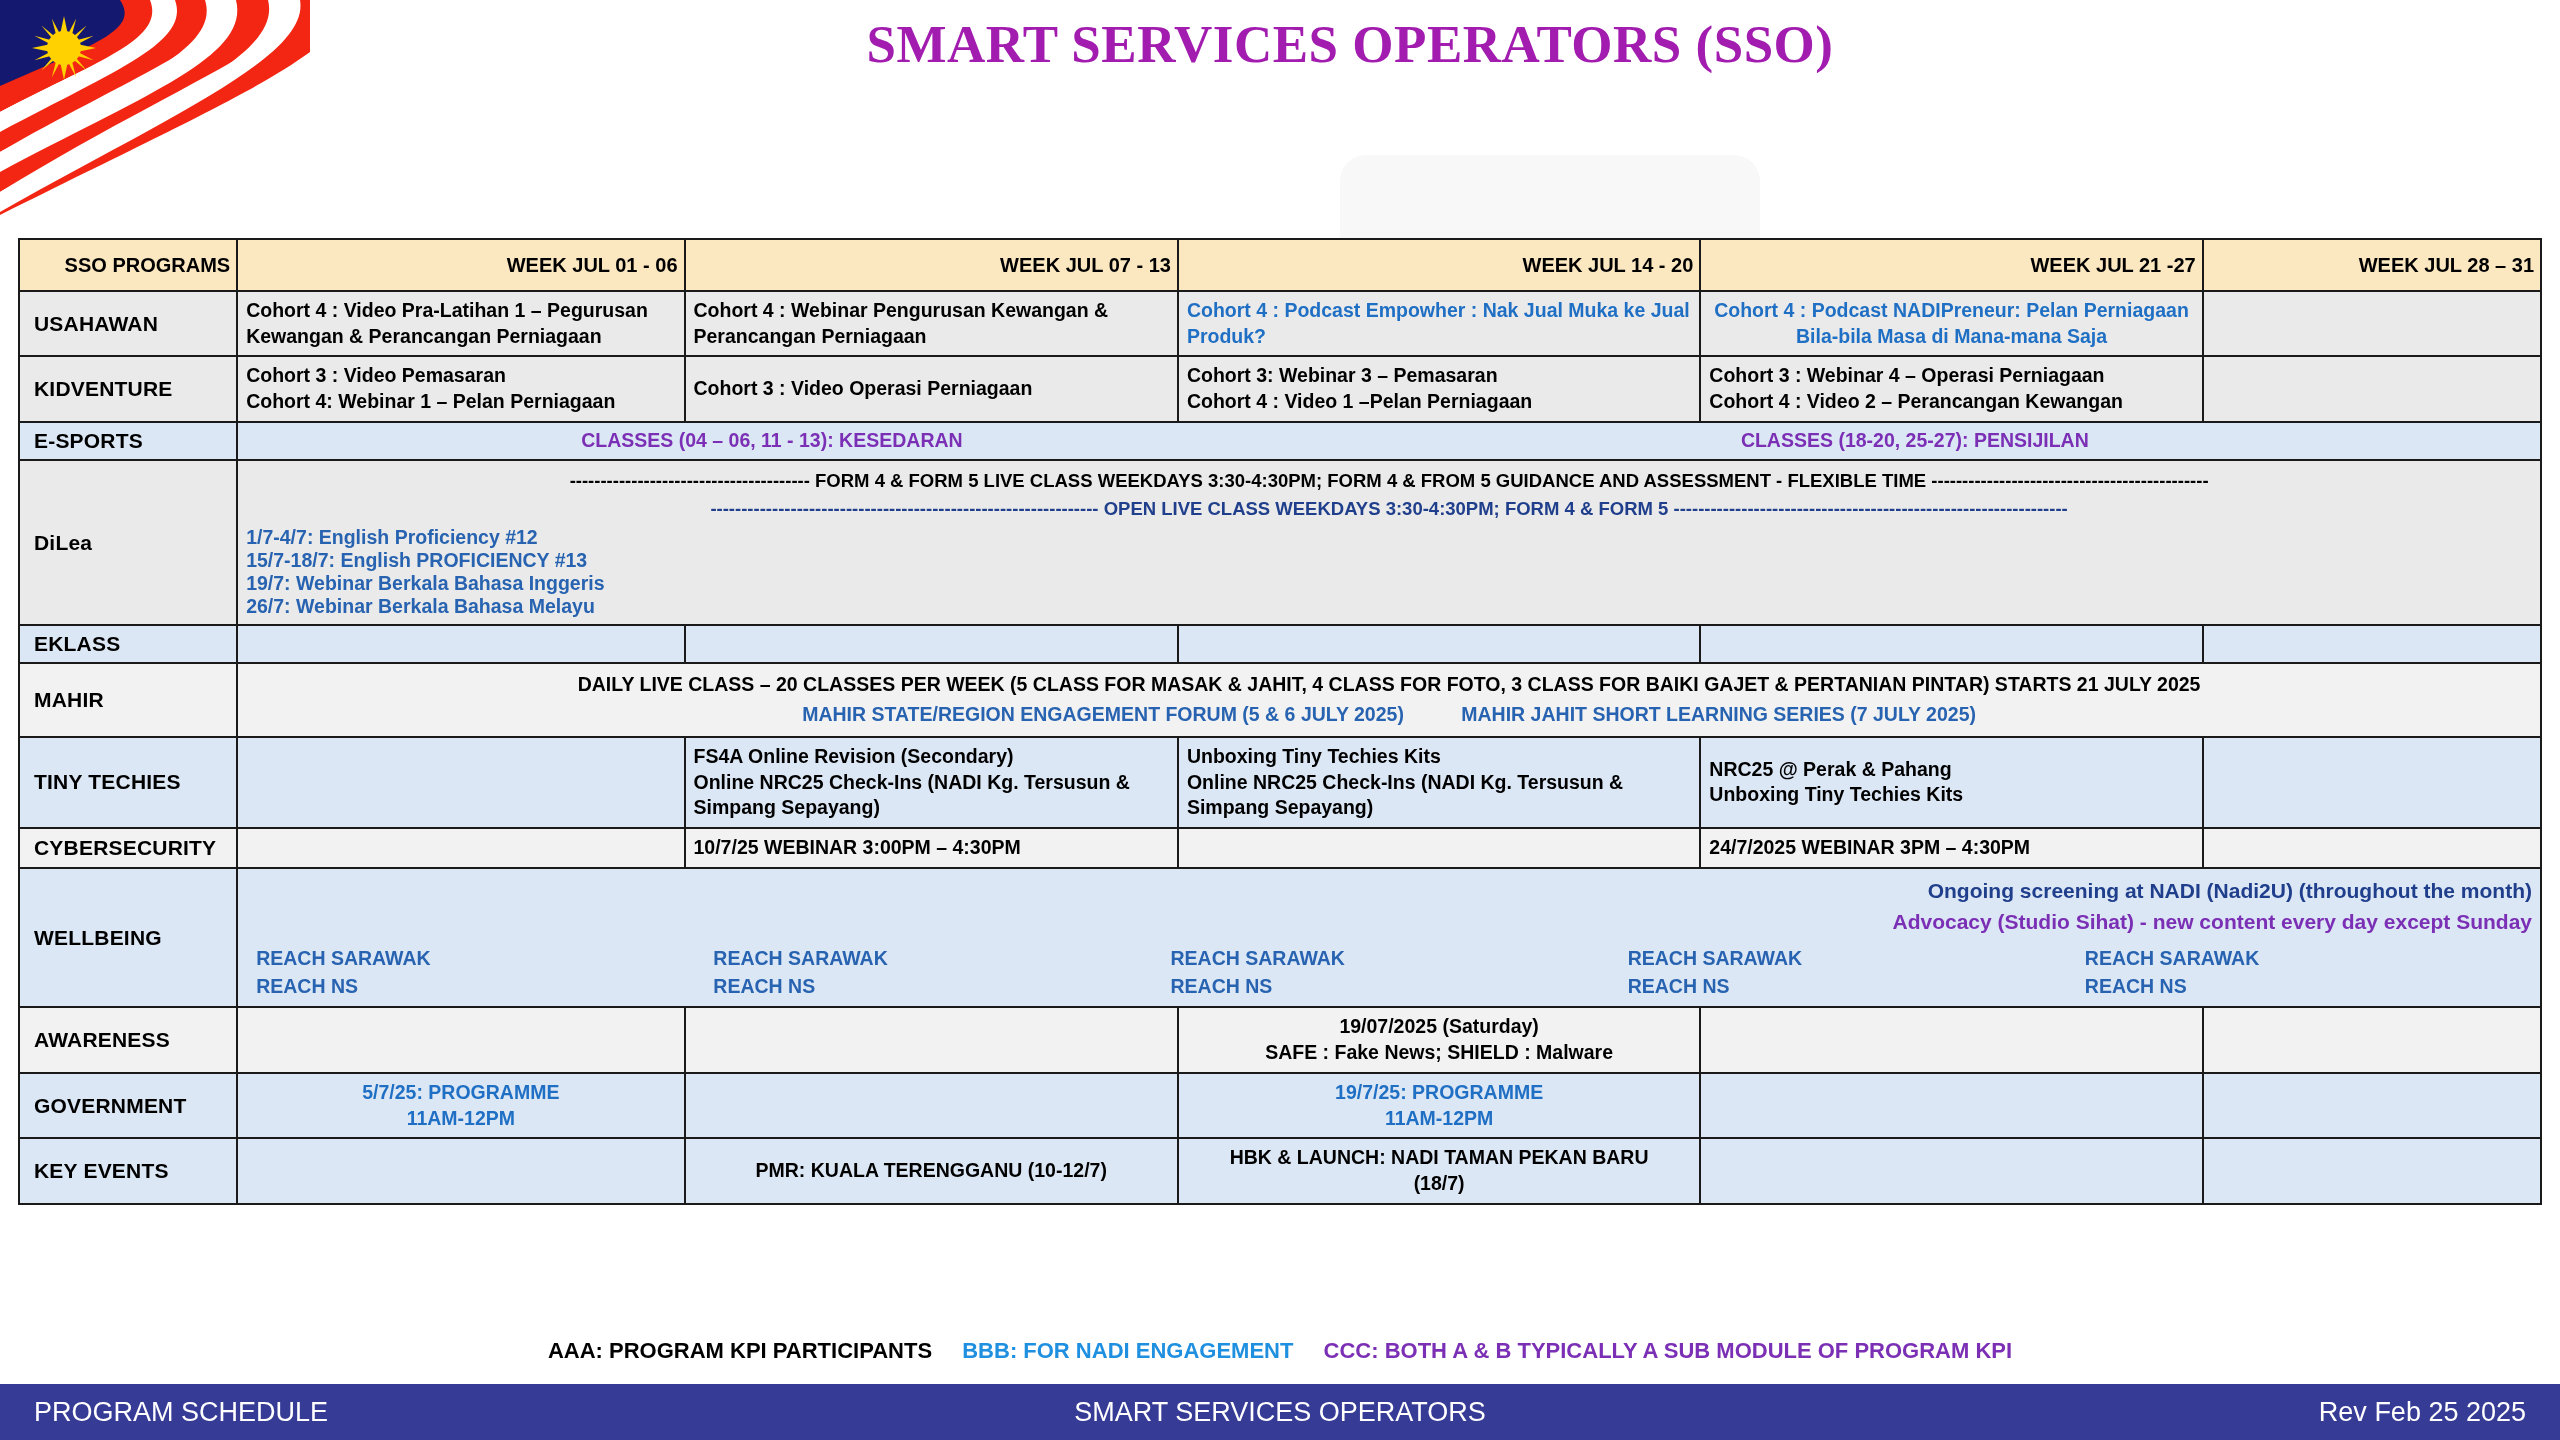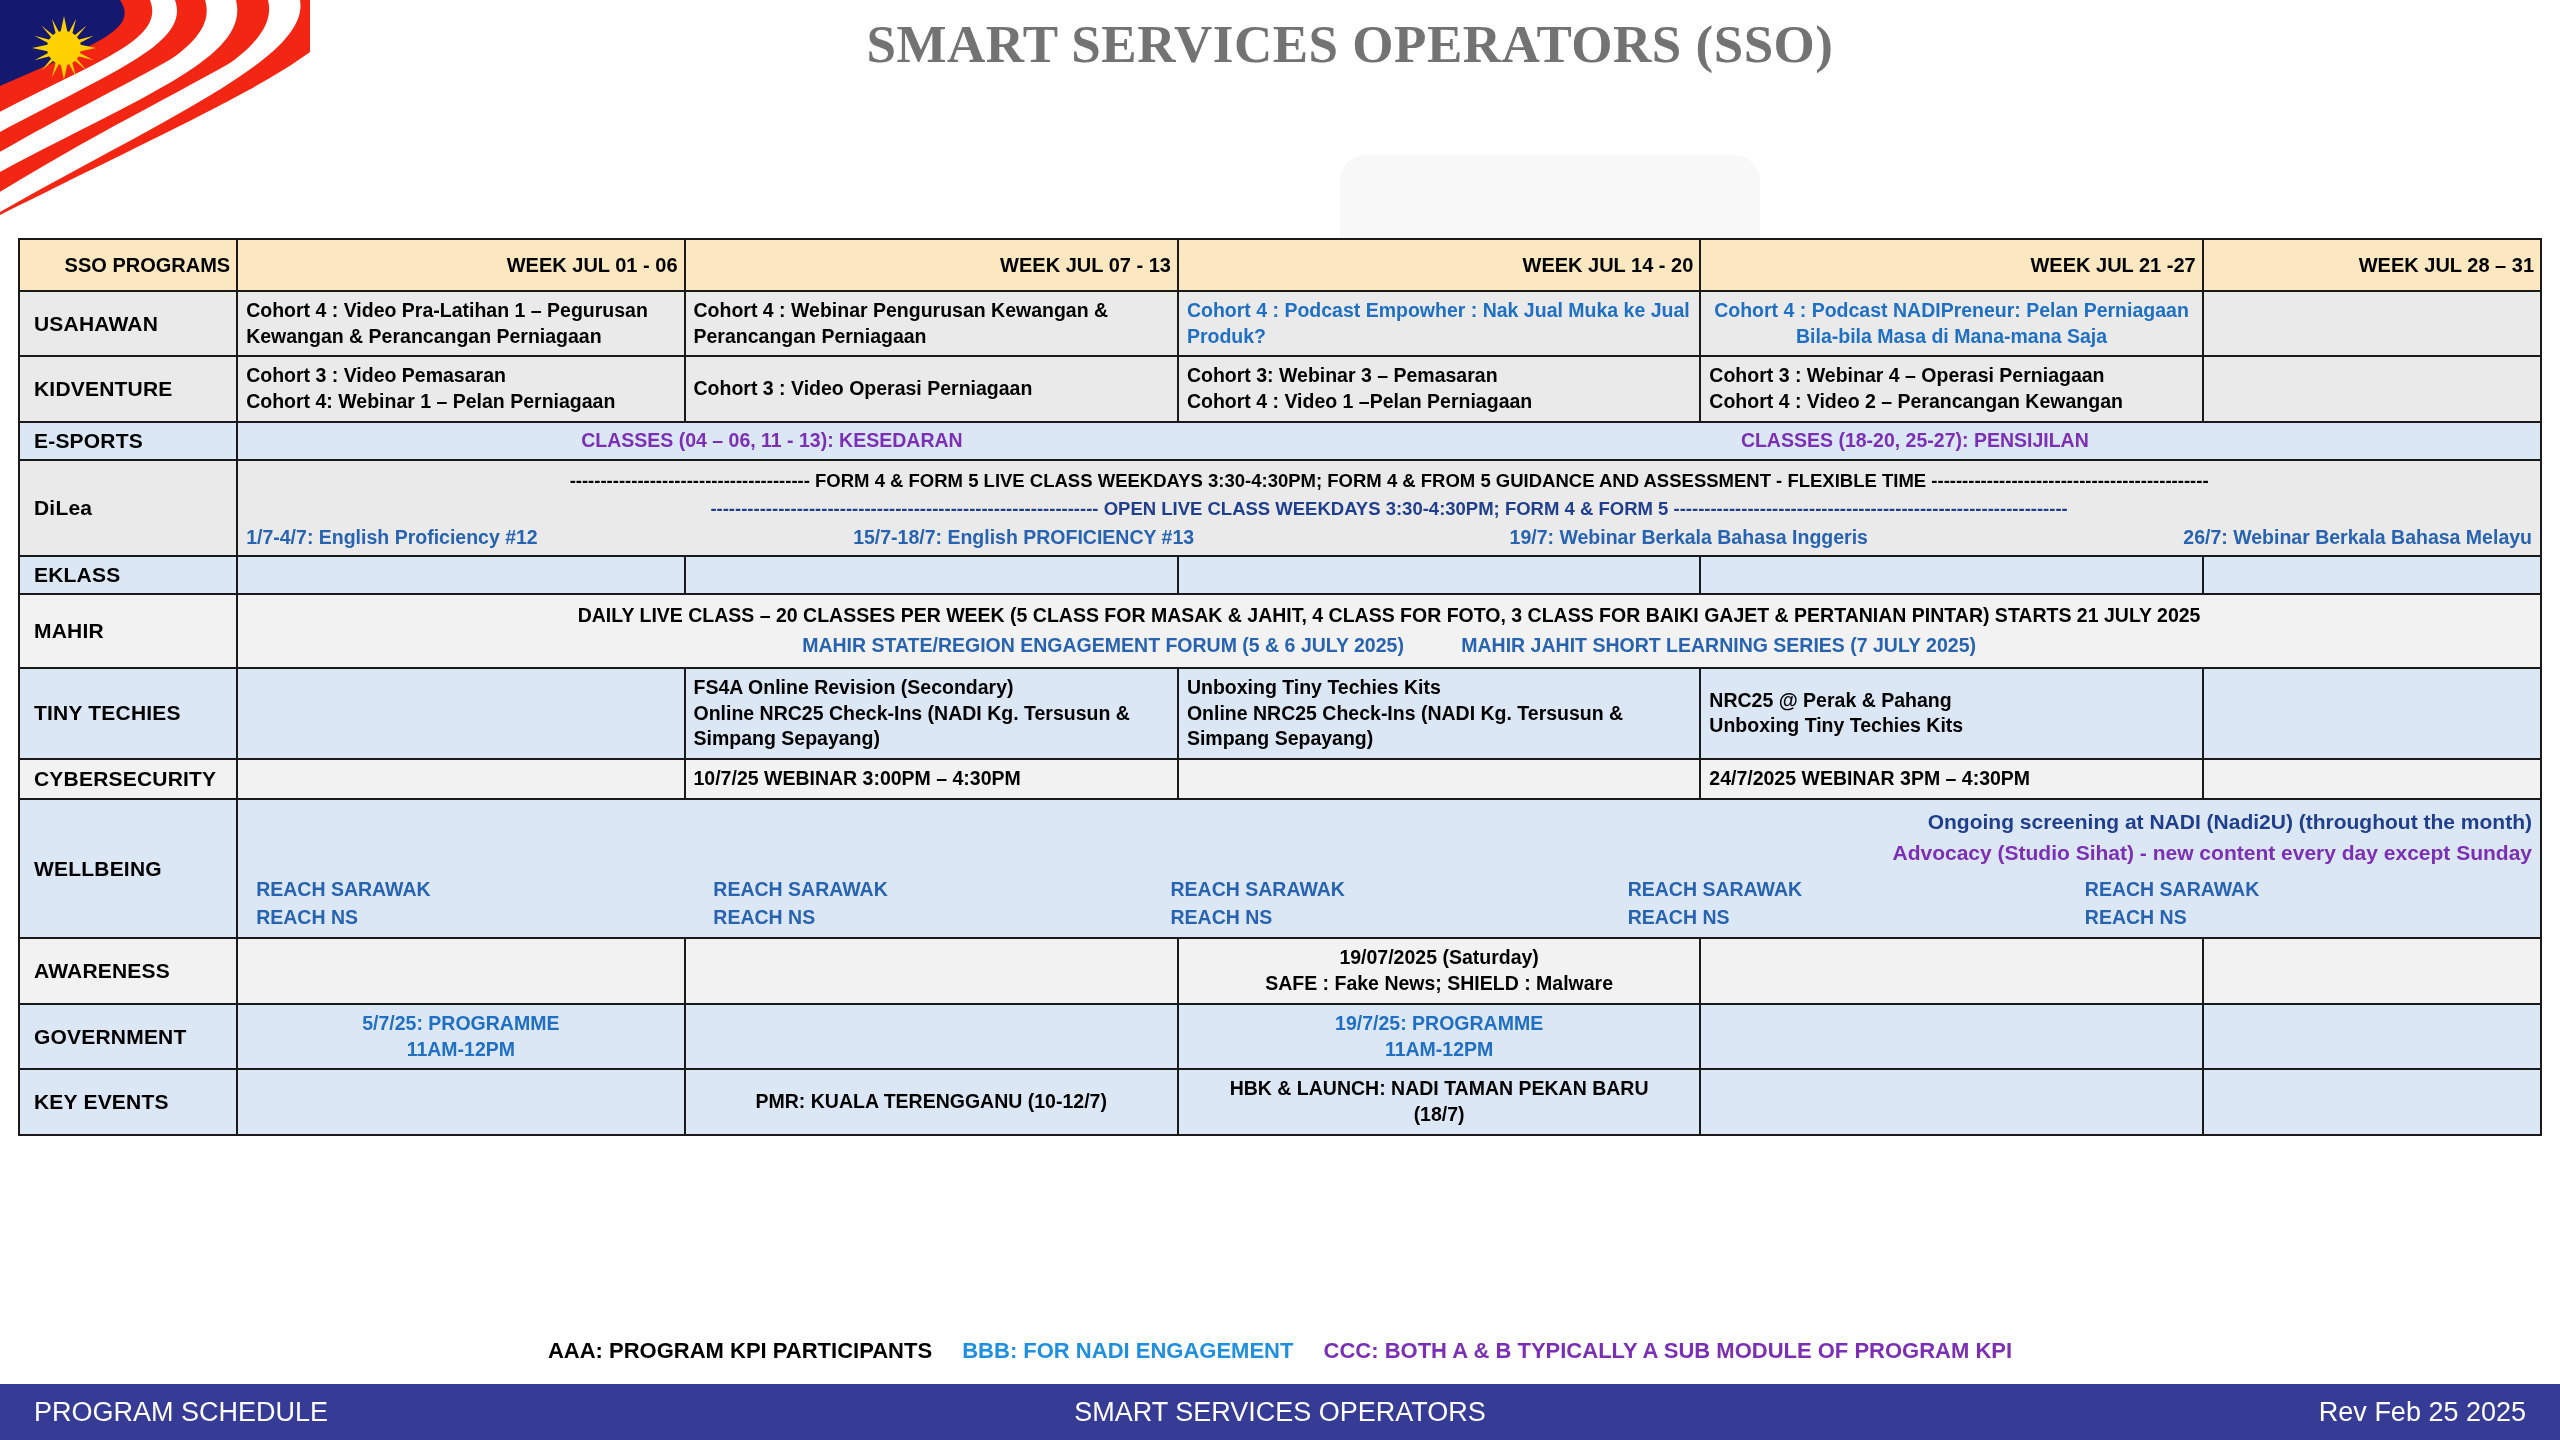--- a/index.html
+++ b/index.html
@@ -40,21 +40,21 @@
     top: 14px; left: 500px;
     width: 1700px;
     text-align: center;
     font-family: "Liberation Serif", serif;
     font-weight: bold;
     line-height: 1.14;
     letter-spacing: .5px;
   }
   .title-line1 {
     font-size: 53px;
-    color: #737373;
+    color: #a21caf;
   }
   .title-line2 { font-size: 53px; }
   .t-july { color: #B01217; }
   .t-rest { color: #1F3E8C; }
 
   
   .sched {
     position: absolute;
     left: 18px; top: 238px;
     width: 2524px;
@@ -103,21 +103,21 @@
   }
   .blue   { color: #1F6FC4; margin-left: 20px; }
   .purple { color: #7B2FB5; }
   .darkblue { color: #1F3E8C; }
   .center { text-align: center; }
 
   .span-cell { padding: 8px 14px; }
 
   
   .dilea-line { text-align: center; font-size: 18.5px; font-weight: bold; line-height: 1.5; white-space: nowrap; overflow: hidden; }
-  .dilea-row3 { display: flex; justify-content: space-between; font-size: 19.5px; font-weight: bold; padding-top: 4px; }
+  .dilea-row3 { display: flex; justify-content: space-between; font-size: 19.5px; font-weight: bold; padding-top: 4px; flex-direction: column; }
   .dilea-row3 span { color: #2763B0; }
 
   .mahir-top { text-align: center; font-size: 19.5px; font-weight: bold; line-height: 1.45; }
   .mahir-bot { text-align: center; font-size: 19.5px; font-weight: bold; color: #2763B0; line-height: 1.6; }
   .mahir-bot span { margin: 0 26px; }
 
   .esports-flex { display: flex; font-size: 19.5px; font-weight: bold; }
   .esports-flex .e1 { width: 46%; text-align: center; }
   .esports-flex .e2 { width: 54%; text-align: center; }
 

